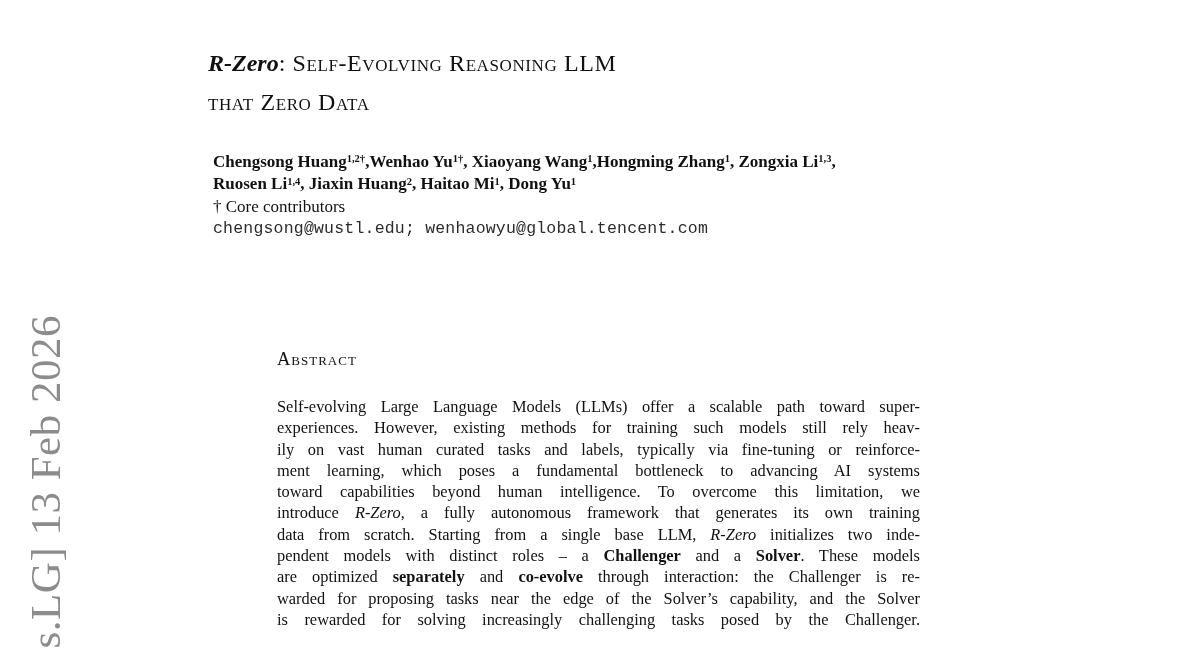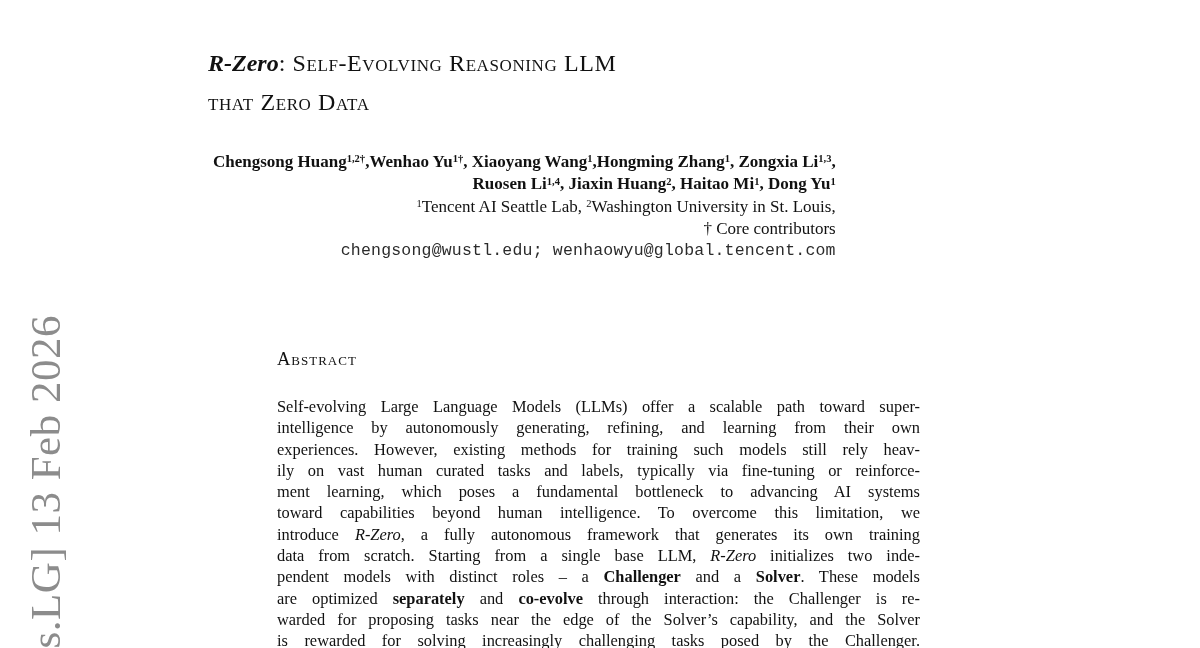--- a/index.html
+++ b/index.html
@@ -41,21 +41,20 @@
   .title-name { font-weight: bold; font-style: italic; letter-spacing: 0; }
   .sc { font-variant: small-caps; }
 
   
   .author-block {
     position: absolute;
     left: 213px; top: 151px;
     font-size: 17px;
     line-height: 22.3px;
     white-space: nowrap;
-    text-align: right;
   }
   .author-line { font-weight: bold; }
   sup {
     font-size: 62%;
     line-height: 0;
     vertical-align: baseline;
     position: relative;
     top: -0.45em;
   }
   .emails {
@@ -94,30 +93,28 @@
   <div class="watermark">cs.LG] 13 Feb 2026</div>
 
   <div class="title-block">
     <div class="title-line"><span class="title-name">R-Zero</span><span>: </span><span class="sc">Self-Evolving Reasoning LLM</span></div>
     <div class="title-line sc">that Zero Data</div>
   </div>
 
   <div class="author-block">
     <div class="author-line">Chengsong Huang<sup>1,2†</sup>,Wenhao Yu<sup>1†</sup>, Xiaoyang Wang<sup>1</sup>,Hongming Zhang<sup>1</sup>, Zongxia Li<sup>1,3</sup>,</div>
     <div class="author-line">Ruosen Li<sup>1,4</sup>, Jiaxin Huang<sup>2</sup>, Haitao Mi<sup>1</sup>, Dong Yu<sup>1</sup></div>
-    <div class="affil-line"><sup>1</sup>Tencent AI Seattle Lab, <sup>2</sup>Washington University in St. Louis,</div>
     <div class="affil-line">† Core contributors</div>
     <div class="emails">chengsong@wustl.edu; wenhaowyu@global.tencent.com</div>
   </div>
 
   <div class="abstract-heading sc">Abstract</div>
 
   <div class="abstract-body">
       <div class="jline">Self-evolving Large Language Models (LLMs) offer a scalable path toward super-</div>
-      <div class="jline">intelligence by autonomously generating, refining, and learning from their own</div>
       <div class="jline">experiences. However, existing methods for training such models still rely heav-</div>
       <div class="jline">ily on vast human curated tasks and labels, typically via fine-tuning or reinforce-</div>
       <div class="jline">ment learning, which poses a fundamental bottleneck to advancing AI systems</div>
       <div class="jline">toward capabilities beyond human intelligence. To overcome this limitation, we</div>
       <div class="jline">introduce <i>R-Zero</i>, a fully autonomous framework that generates its own training</div>
       <div class="jline">data from scratch. Starting from a single base LLM, <i>R-Zero</i> initializes two inde-</div>
       <div class="jline">pendent models with distinct roles – a <b>Challenger</b> and a <b>Solver</b>. These models</div>
       <div class="jline">are optimized <b>separately</b> and <b>co-evolve</b> through interaction: the Challenger is re-</div>
       <div class="jline">warded for proposing tasks near the edge of the Solver’s capability, and the Solver</div>
       <div class="jline">is rewarded for solving increasingly challenging tasks posed by the Challenger.</div>

